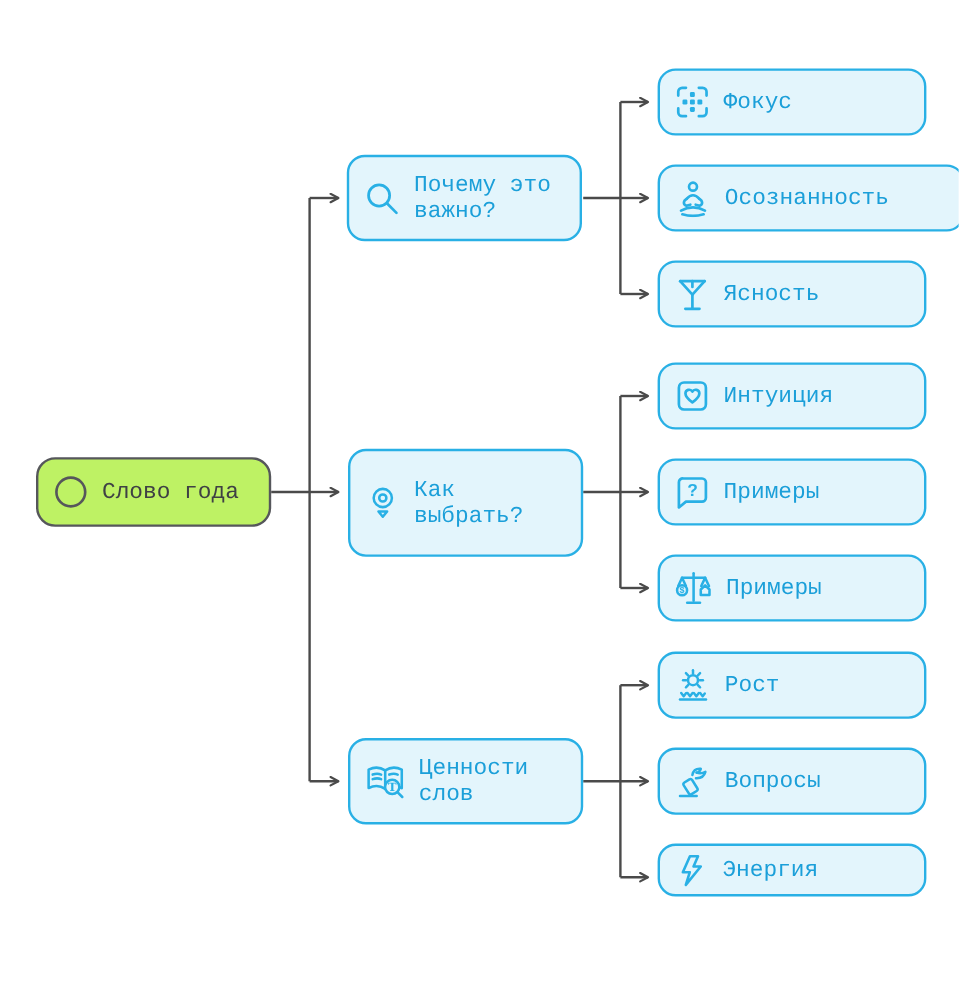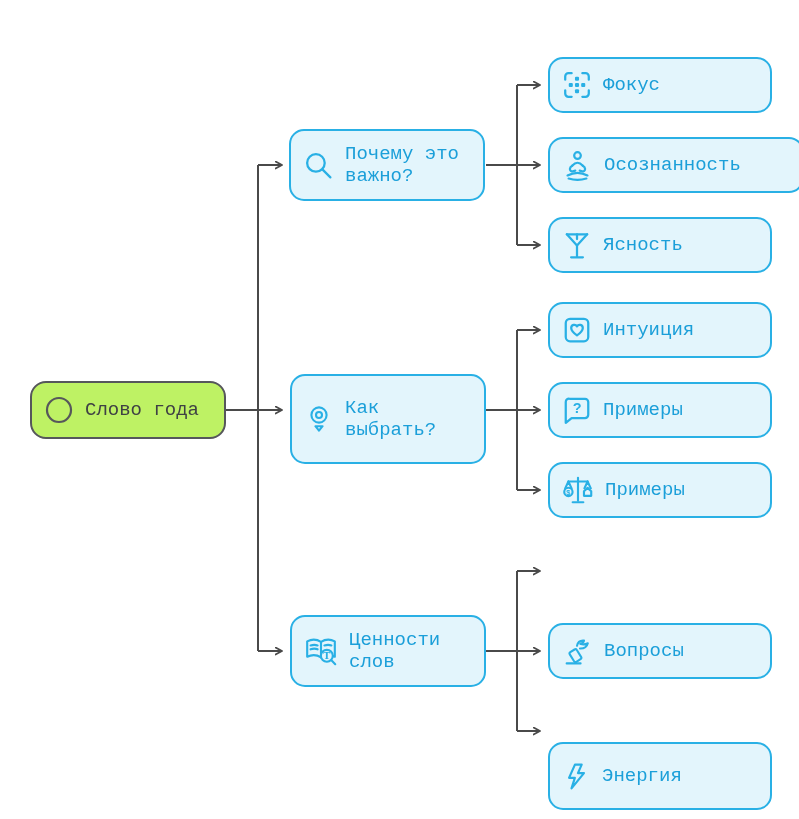--- a/index.html
+++ b/index.html
@@ -197,34 +197,54 @@
         <path d="M6,7 L3,13.5 M6,7 L9,13.5"></path>
         <circle cx="6" cy="16.8" r="3.9"></circle>
         <text x="6" y="19.3" font-family="'Liberation Sans', sans-serif" font-size="7" font-weight="bold" fill="#29b0e5" stroke="none" text-anchor="middle">$</text>
         <path d="M24,7 L21,13.5 M24,7 L27,13.5"></path>
         <path d="M20.6,16.2 L24,13 L27.4,16.2 v4.3 h-6.8 z"></path>
       </svg>
     </span>
     <span class="label">Примеры</span>
   </div>
 
+  <div class="node" style="left:548px;top:543px;width:224px;height:56px">
+    <span class="icon">
+      <svg width="31" height="31" viewBox="0 0 30 30" stroke="#29b0e5" stroke-width="2" fill="none" stroke-linecap="round" stroke-linejoin="round">
+        <circle cx="15" cy="10.5" r="4"></circle>
+        <path d="M15,2.5 v2.6"></path>
+        <path d="M9.3,4.8 l1.9,1.9"></path>
+        <path d="M20.7,4.8 l-1.9,1.9"></path>
+        <path d="M7,10.5 h2.6"></path>
+        <path d="M23,10.5 h-2.6"></path>
+        <path d="M9.3,16.2 l1.9,-1.9"></path>
+        <path d="M20.7,16.2 l-1.9,-1.9"></path>
+        <path d="M5.5,20.8 l2,2.6 l2,-2.6"></path>
+        <path d="M10.6,20.8 l2,2.6 l2,-2.6"></path>
+        <path d="M15.7,20.8 l2,2.6 l2,-2.6"></path>
+        <path d="M20.8,20.8 l2,2.6 l1.7,-2.2"></path>
+        <path d="M4.5,26 h21"></path>
+      </svg>
+    </span>
+    <span class="label">Рост</span>
+  </div>
 
   <div class="node" style="left:548px;top:623px;width:224px;height:56px">
     <span class="icon">
       <svg width="31" height="31" viewBox="0 0 30 30" stroke="#29b0e5" stroke-width="2" fill="none" stroke-linecap="round" stroke-linejoin="round">
         <path d="M14.5,9.5 q1,-5.5 6.8,-5 q-0.8,2.6 -3.4,3.1"></path>
         <path d="M17.9,7.6 q3.6,1.2 7.1,-0.6 q-1.5,5.4 -7.6,5.1"></path>
         <rect x="9" y="13.5" width="8" height="11" rx="1.6" transform="rotate(-32 13 19)"></rect>
         <path d="M4.5,26.5 h13.5"></path>
       </svg>
     </span>
     <span class="label">Вопросы</span>
   </div>
 
-  <div class="node" style="left:548px;top:742px;width:224px;height:68px">
+  <div class="node" style="left:548px;top:703px;width:224px;height:44px">
     <span class="icon">
       <svg width="29" height="29" viewBox="0 0 28 28" stroke="#29b0e5" stroke-width="2.1" fill="none" stroke-linecap="round" stroke-linejoin="round">
         <path d="M12.5,2.5 h6.5 l-3.6,8.2 h5.8 L9.2,25.5 l3.2,-10.2 h-5.6 z"></path>
       </svg>
     </span>
     <span class="label">Энергия</span>
   </div>
 
 </div>
 

